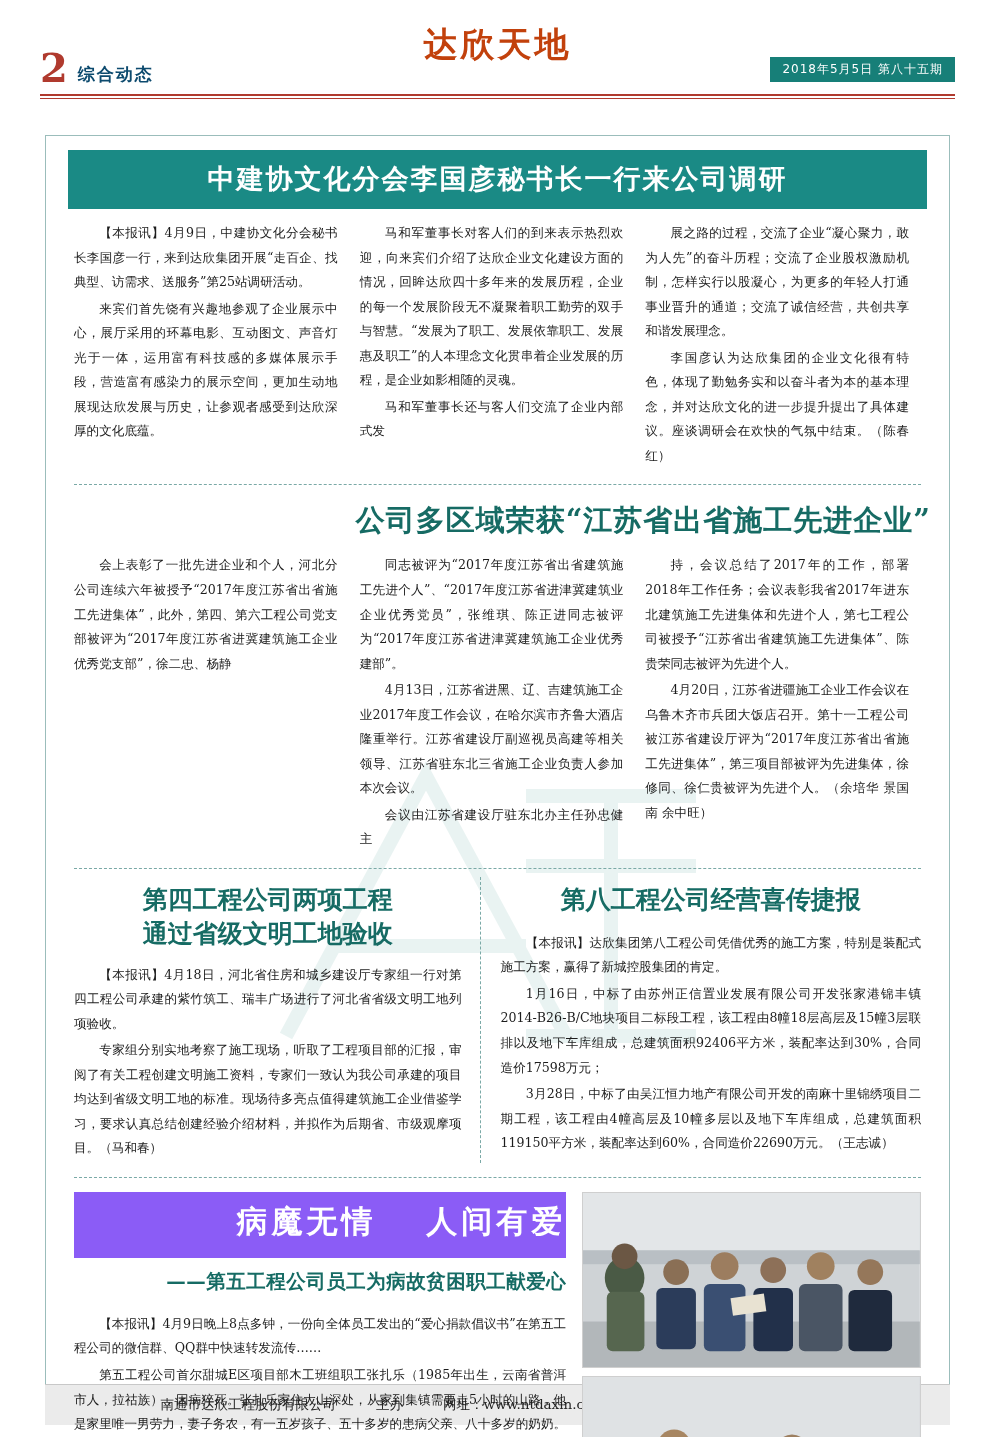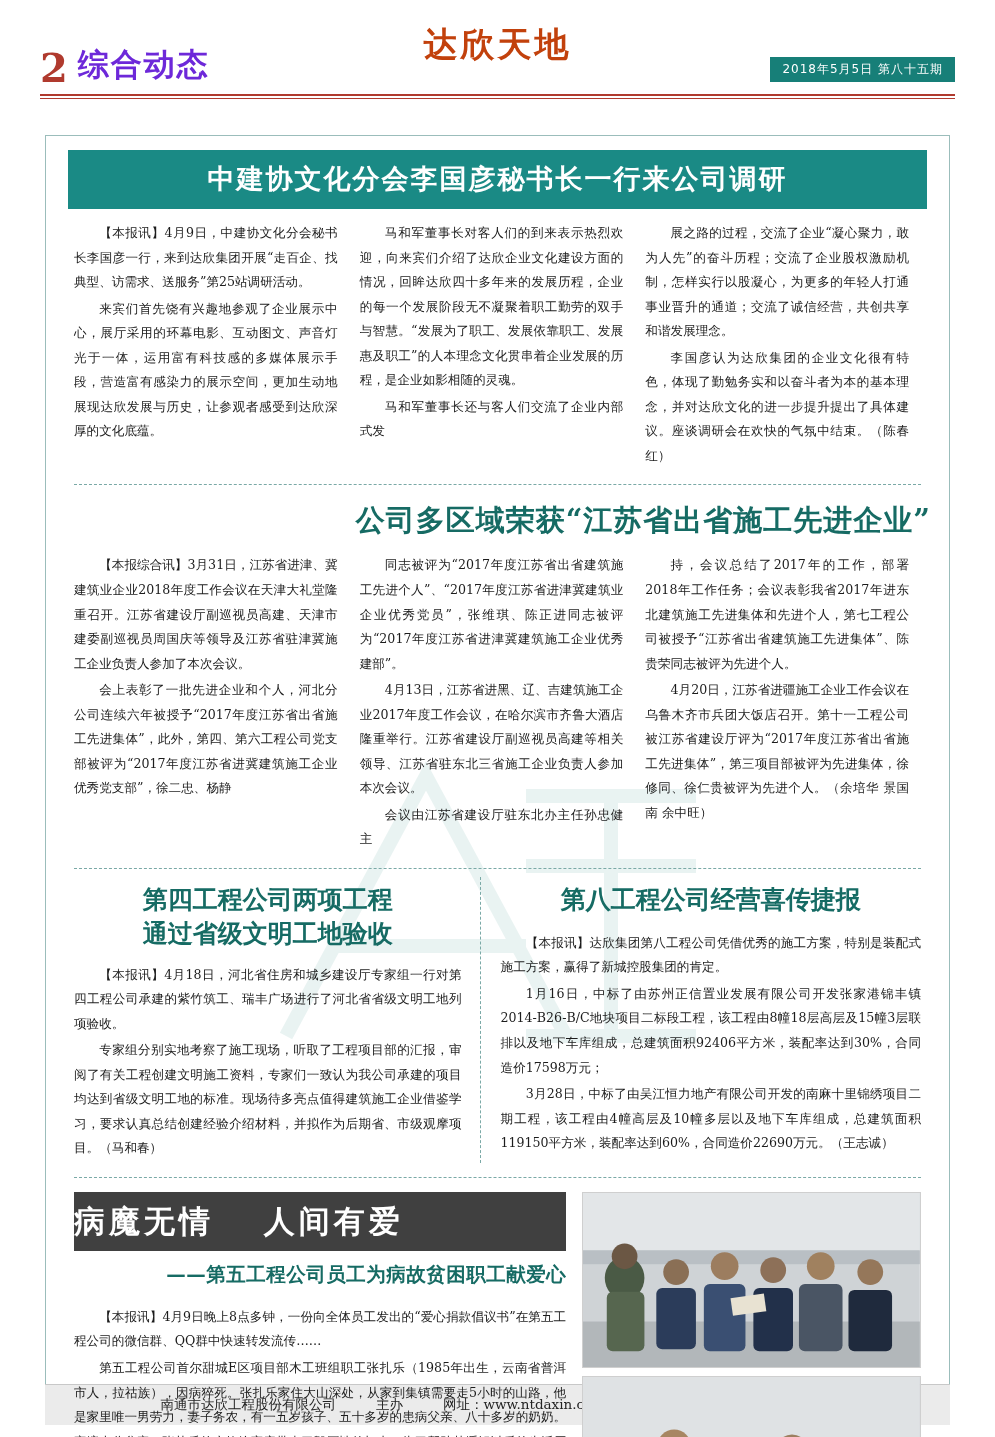--- a/index.html
+++ b/index.html
@@ -33,24 +33,24 @@
   .page-num {
     font-family: "DejaVu Serif", "Liberation Serif", serif;
     font-size: 40px;
     font-weight: bold;
     color: #b03a2e;
     line-height: 1;
     margin-right: 10px;
   }
   .section-name {
     font-family: Liberation Sans, sans-serif;
-    font-size: 31px;
+    font-size: 17px;
     font-weight: bold;
     letter-spacing: 2px;
-    color: #6d28d9;
+    color: #0c4a6e;
     padding-bottom: 2px;
   }
   .brand {
     position: absolute;
     left: 50%;
     transform: translateX(-50%);
     bottom: 20px;
     font-family: "DejaVu Serif", "Liberation Serif", serif;
     font-size: 34px;
     font-weight: bold;
@@ -190,28 +190,28 @@
 
   
   .feature {
     display: flex;
     margin: 14px 10px 0 10px;
   }
   .feature-left { width: 60%; padding-right: 16px; box-sizing: border-box; }
   .feature-right { width: 40%; }
 
   .orange-banner {
-    background: #404040;
+    background: #8b5cf6;
     color: #ffffff;
     font-family: "DejaVu Serif", "Liberation Serif", serif;
     font-size: 31px;
     font-weight: bold;
     letter-spacing: 4px;
-    text-align: left;
-    padding: 9px 0 8px 0;
+    text-align: right;
+    padding: 9px 0 15px 0;
   }
   .sub-headline {
     font-family: "DejaVu Serif", "Liberation Serif", serif;
     font-size: 19.5px;
     font-weight: bold;
     color: #166b64;
     text-align: right;
     margin: 10px 0 17px 0;
     letter-spacing: 0.5px;
   }
@@ -290,21 +290,20 @@
           </div>
         </div>
       </div>
 
       <div class="divider"></div>
 
       <div>
         <div class="headline2">公司多区域荣获“江苏省出省施工先进企业”</div>
         <div class="cols3">
           <div class="col">
-            <p class="tx">【本报综合讯】3月31日，江苏省进津、冀建筑业企业2018年度工作会议在天津大礼堂隆重召开。江苏省建设厅副巡视员高建、天津市建委副巡视员周国庆等领导及江苏省驻津冀施工企业负责人参加了本次会议。</p>
             <p class="tx">会上表彰了一批先进企业和个人，河北分公司连续六年被授予“2017年度江苏省出省施工先进集体”，此外，第四、第六工程公司党支部被评为“2017年度江苏省进冀建筑施工企业优秀党支部”，徐二忠、杨静</p>
           </div>
           <div class="col">
             <p class="tx">同志被评为“2017年度江苏省出省建筑施工先进个人”、“2017年度江苏省进津冀建筑业企业优秀党员”，张维琪、陈正进同志被评为“2017年度江苏省进津冀建筑施工企业优秀建部”。</p>
             <p class="tx">4月13日，江苏省进黑、辽、吉建筑施工企业2017年度工作会议，在哈尔滨市齐鲁大酒店隆重举行。江苏省建设厅副巡视员高建等相关领导、江苏省驻东北三省施工企业负责人参加本次会议。</p>
             <p class="tx">会议由江苏省建设厅驻东北办主任孙忠健主</p>
           </div>
           <div class="col">
             <p class="tx">持，会议总结了2017年的工作，部署2018年工作任务；会议表彰我省2017年进东北建筑施工先进集体和先进个人，第七工程公司被授予“江苏省出省建筑施工先进集体”、陈贵荣同志被评为先进个人。</p>
             <p class="tx">4月20日，江苏省进疆施工企业工作会议在乌鲁木齐市兵团大饭店召开。第十一工程公司被江苏省建设厅评为“2017年度江苏省出省施工先进集体”，第三项目部被评为先进集体，徐修同、徐仁贵被评为先进个人。（余培华  景国南  余中旺）</p>

